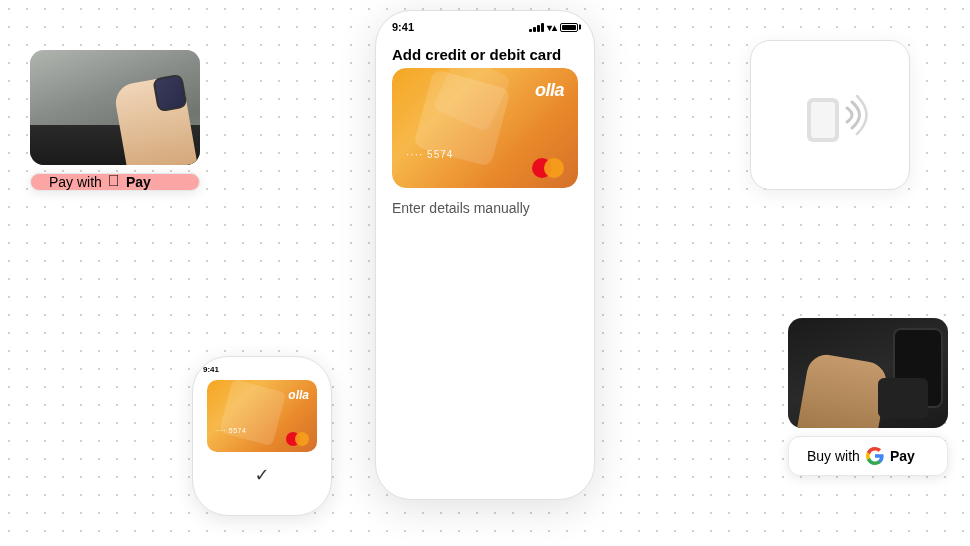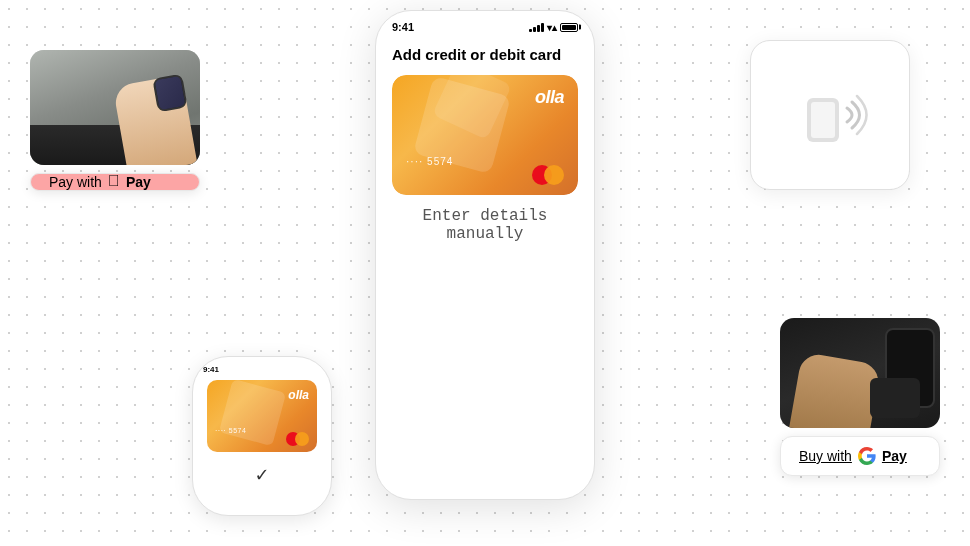--- a/index.html
+++ b/index.html
@@ -107,21 +107,21 @@
 
     .phone-content {
       padding: 8px 16px 12px;
       flex: 1;
     }
 
     .phone-title {
       font-size: 15px;
       font-weight: 700;
       color: #000;
-      margin-bottom: 10px;
+      margin-bottom: 3px;
       line-height: 1.3;
     }
 
     .phone-subtitle {
       font-size: 11px;
       color: #555;
       margin-bottom: 12px;
     }
 
     
@@ -201,24 +201,23 @@
     .mc-orange {
       width: 20px;
       height: 20px;
       background: #f79e1b;
       border-radius: 50%;
       margin-left: -8px;
       opacity: 0.9;
     }
 
     .enter-details {
-      text-align: center;
-      font-size: 16px;
+      text-align: left;
+      font-size: 14px;
       color: #555;
-      font-family: Liberation Mono, monospace;
     }
 
     
     .smartwatch {
       position: absolute;
       left: 192px;
       bottom: 30px;
       width: 140px;
       height: 160px;
       background: #ffffff;
@@ -418,23 +417,22 @@
     
     .nfc-svg-wrap {
       display: flex;
       align-items: center;
       justify-content: center;
     }
 
     
     .google-pay-section {
       position: absolute;
-      right: 30px;
+      right: 22px;
       bottom: 70px;
-      text-decoration: underline;
     }
 
     .google-pay-photo {
       width: 160px;
       height: 110px;
       border-radius: 14px;
       overflow: hidden;
       margin-bottom: 8px;
       position: relative;
     }

